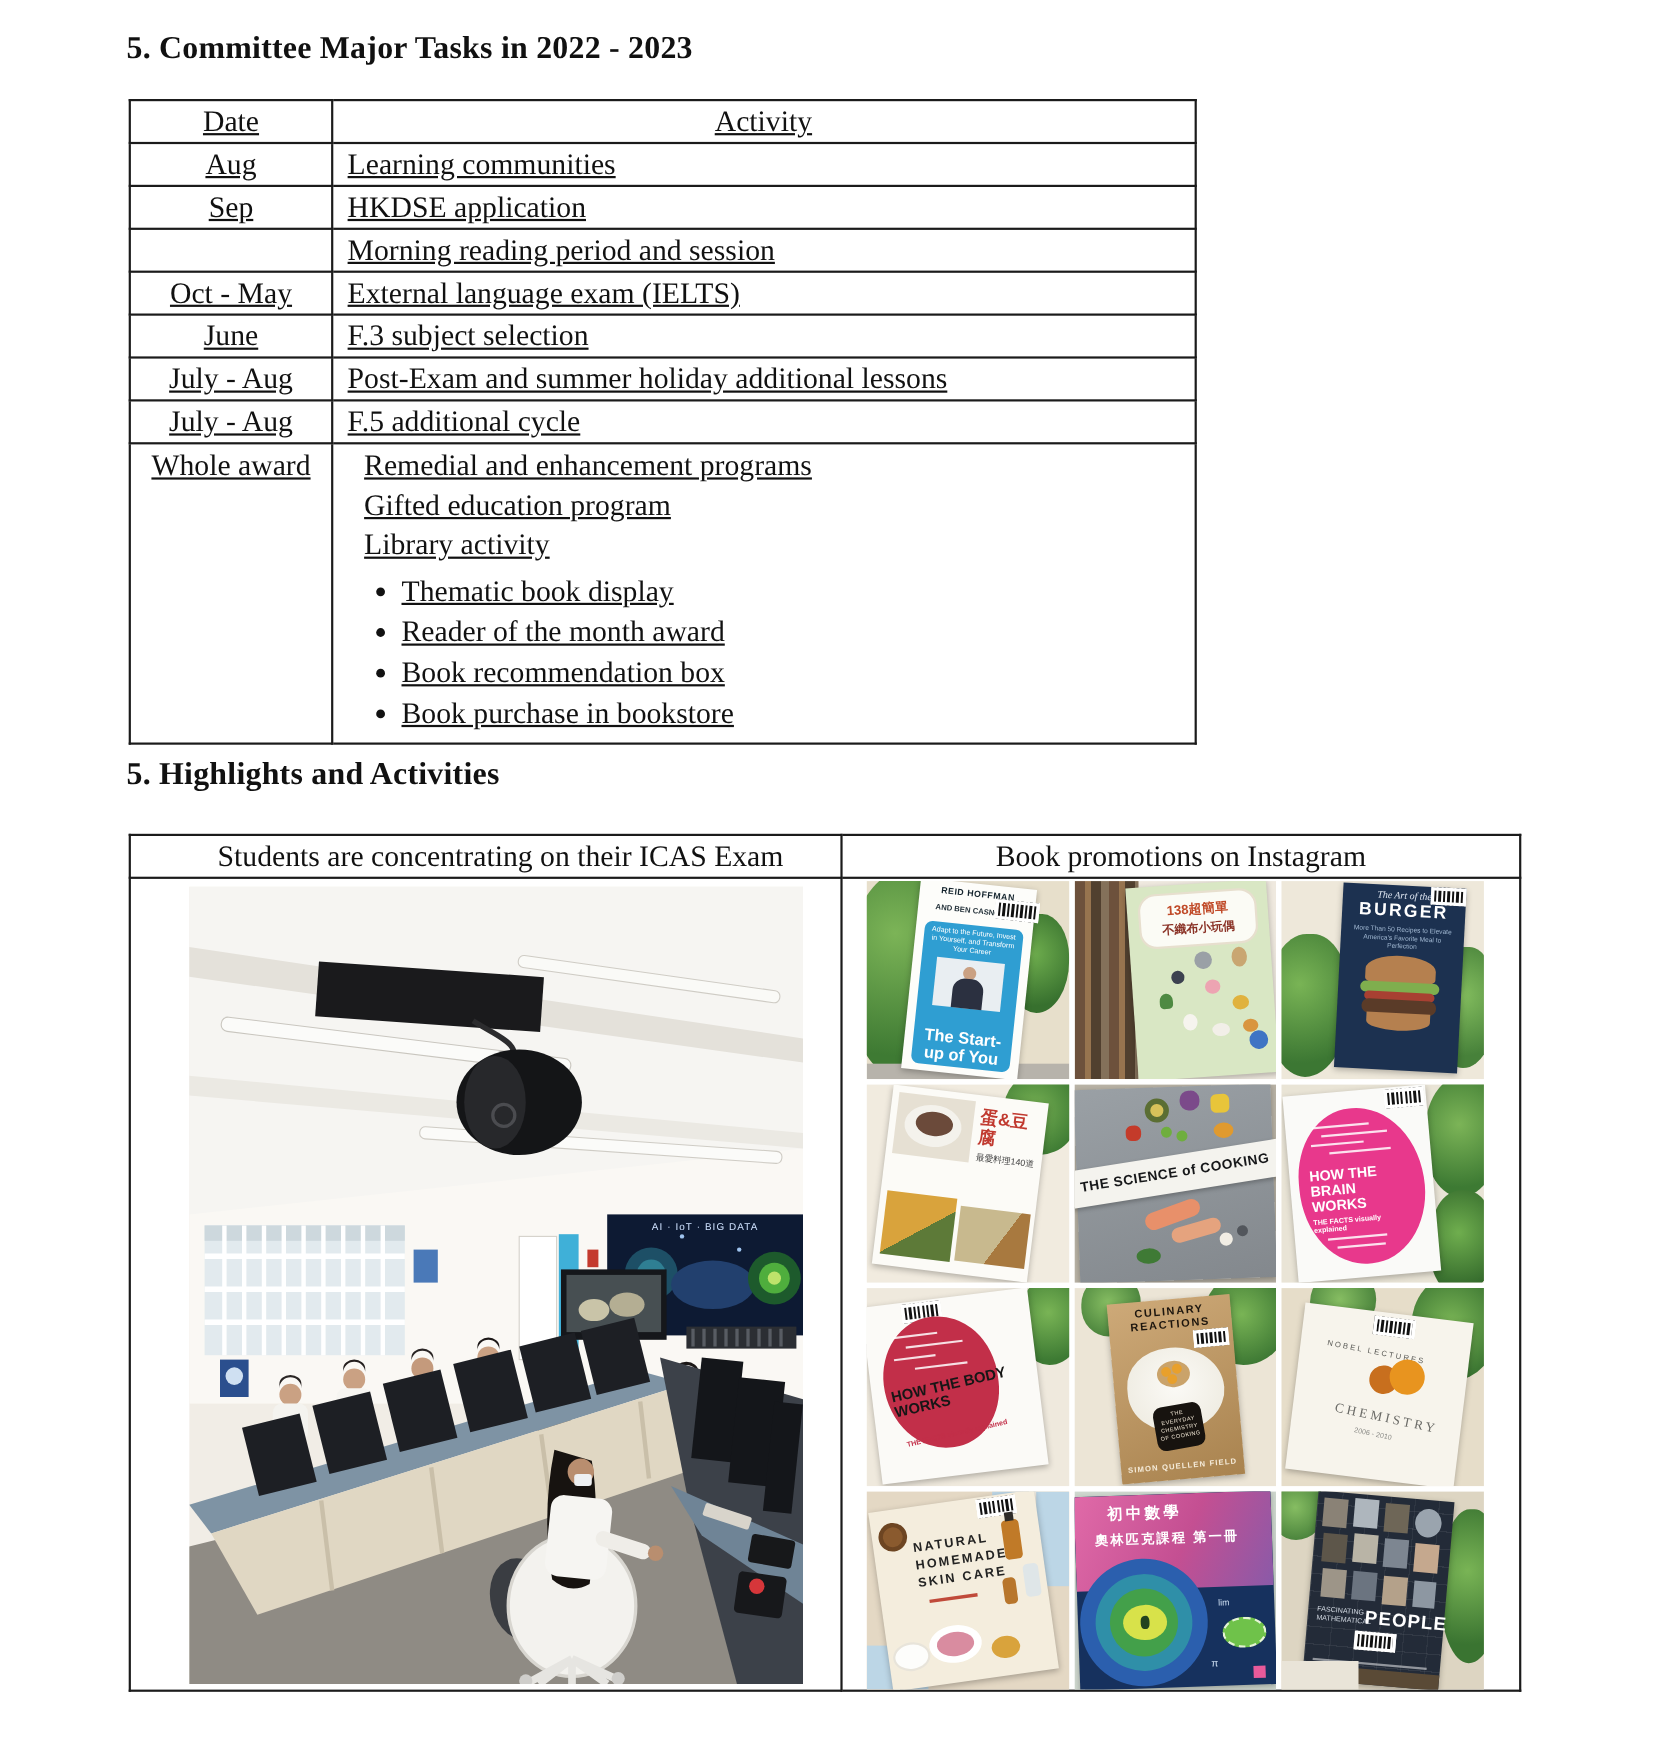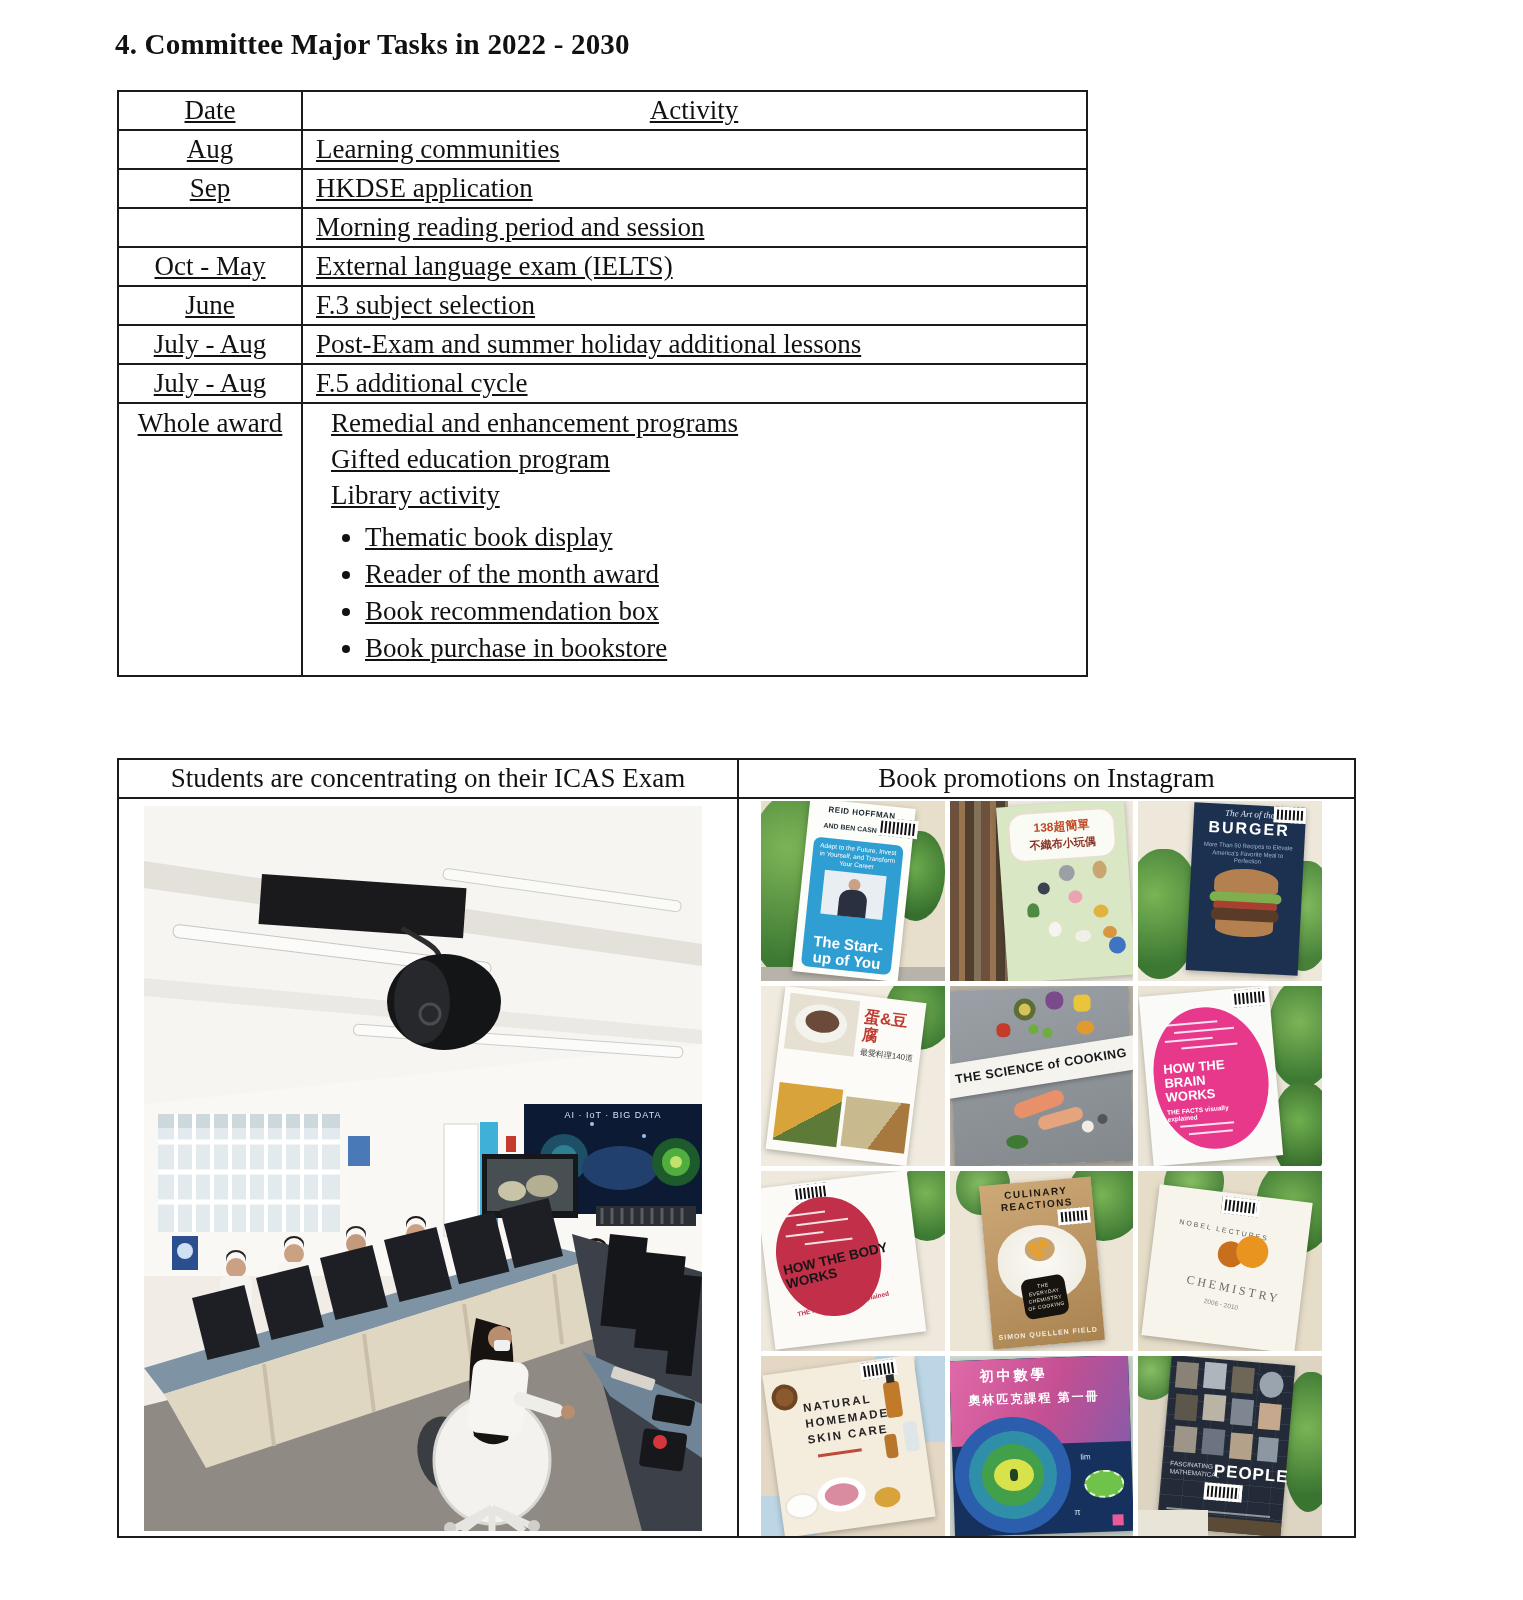--- a/index.html
+++ b/index.html
@@ -12,38 +12,38 @@
   .tasks td.c2{width:782px;padding-left:13px;}
   .tasks tr.r td{height:35px;line-height:35px;}
   .tasks td.top{vertical-align:top;}
   .wy-line{line-height:36px;margin-left:28px;}
   .wy-date{text-align:center;line-height:36px;}
   ul.wy{margin:6px 18px 8px;padding-left:44px;}
   ul.wy li{line-height:36px;margin-bottom:1px;}
   .hl{left:117px;top:758px;width:1229px;}
   .hl td.cap{height:35px;line-height:35px;text-align:center;font-size:27px;}
   .hl td.body{vertical-align:top;padding:0;height:737px;}
-  .hl td.lc{width:616px;}
+  .hl td.lc{width:616px;padding-left:28px;}
   .hl td.rc{width:613px;}
   .photo-wrap{margin:7px 0 0 25px;width:558px;height:725px;}
   .ig-grid{margin:2px 31px 0 22px;width:561px;display:grid;grid-template-columns:repeat(3,1fr);gap:5px;}
   .tile{position:relative;height:180px;overflow:hidden;background:#e9e3d4;font-family:"Liberation Sans",sans-serif;}
   .abs{position:absolute;}
   .lv{position:absolute;border-radius:50% 45% 55% 48%;}
   .book{position:absolute;box-shadow:0 2px 6px rgba(0,0,0,.28);}
   .bc{position:absolute;background:repeating-linear-gradient(90deg,#111 0 2px,#fff 2px 4px);border:3px solid #fff;}
   .shelfbg{position:absolute;background:repeating-linear-gradient(90deg,#6d513c 0 9px,#97744f 9px 15px,#51402f 15px 24px,#84715a 24px 31px);}
   .tinyline{position:absolute;background:rgba(255,255,255,.85);height:2px;}
 </style>
 </head>
 <body>
 
 <div class="page">
 
-  <div class="h-title" style="top:28px;">4. Committee Major Tasks in 2022 - 2030</div>
+  <div class="h-title" style="top:28px;">5. Committee Major Tasks in 2022 - 2023</div>
 
   <table class="doc tasks">
     <tbody>
         <tr class="r">
       <td class="c1">Date</td>
       <td class="c2" style="text-align:center;padding-left:0;">Activity</td>
     </tr>
     <tr class="r">
       <td class="c1">Aug</td>
       <td class="c2">Learning communities</td>
@@ -82,20 +82,21 @@
           <li>Thematic book display</li>
           <li>Reader of the month award</li>
           <li>Book recommendation box</li>
           <li>Book purchase in bookstore</li>
         </ul>
       </td>
     </tr>
   </tbody>
     </table>
 
+  <div class="h-title" style="top:688px;">5. Highlights and Activities</div>
 
   <table class="doc hl">
     <tbody>
         <tr>
       <td class="cap lc">Students are concentrating on their ICAS Exam</td>
       <td class="cap rc">Book promotions on Instagram</td>
     </tr>
     <tr>
       <td class="body lc">
         <div class="photo-wrap">

